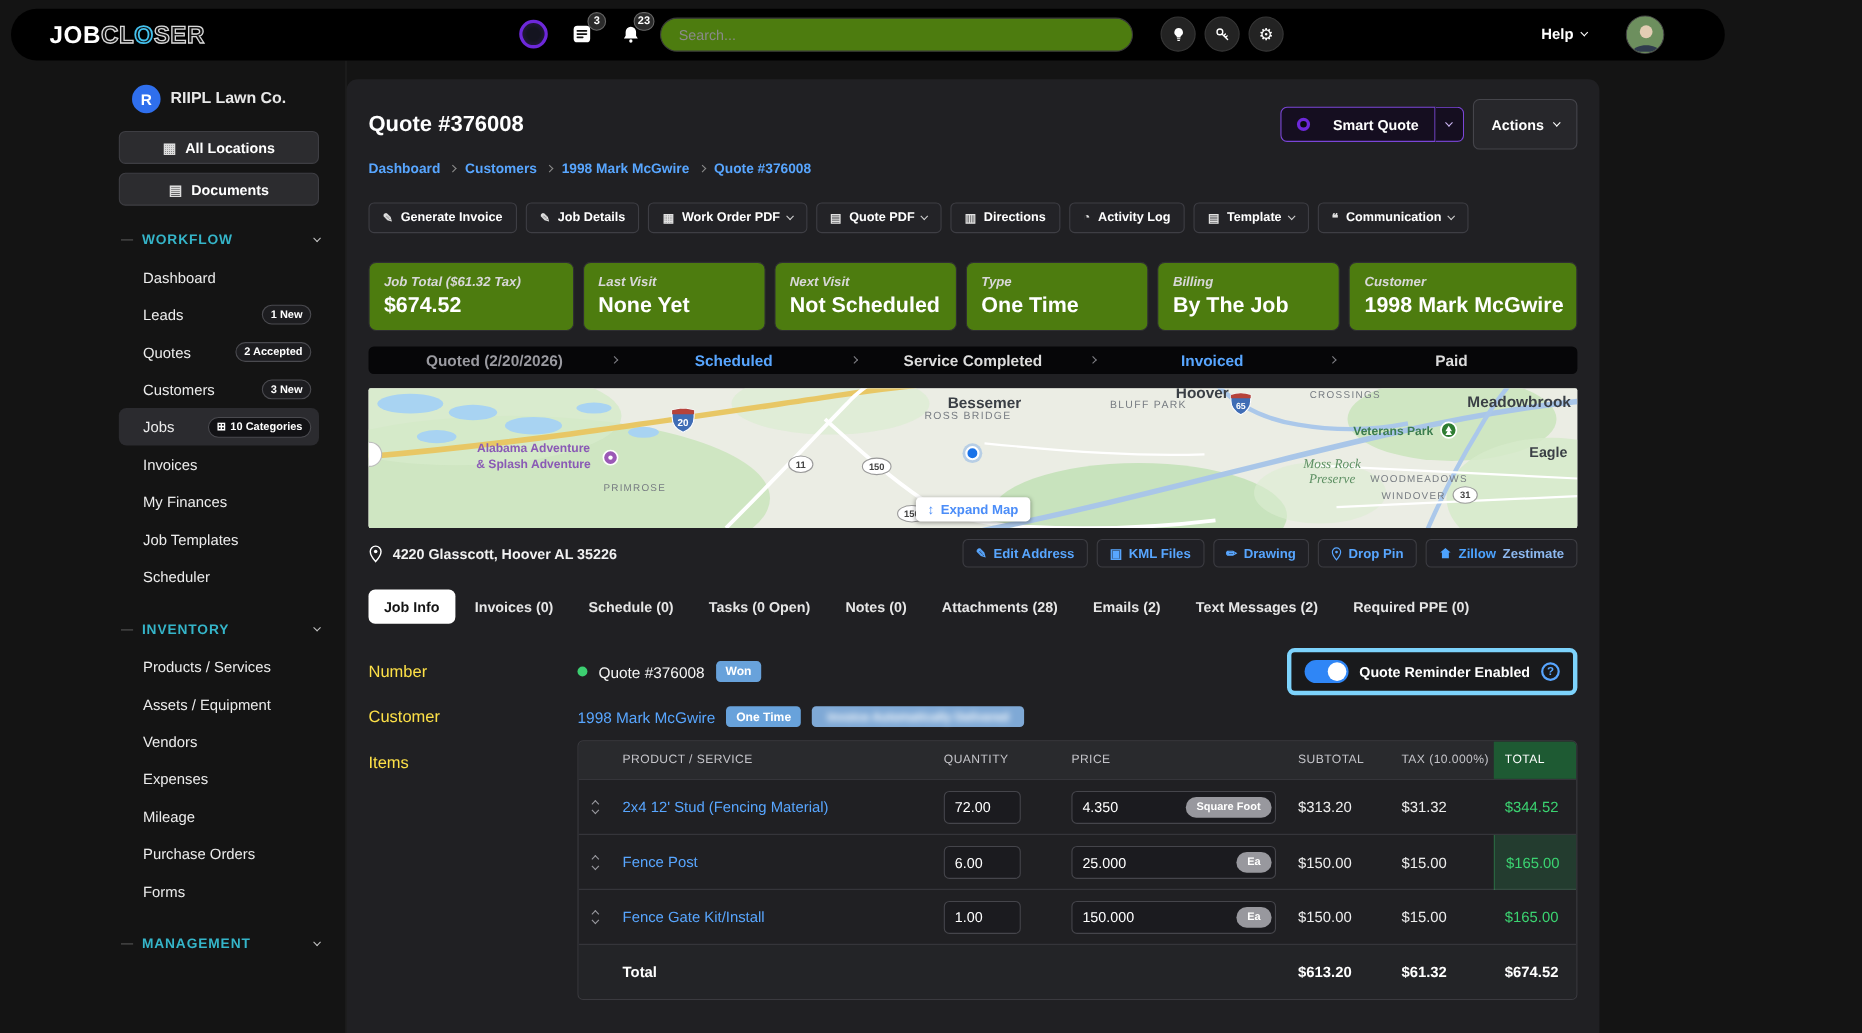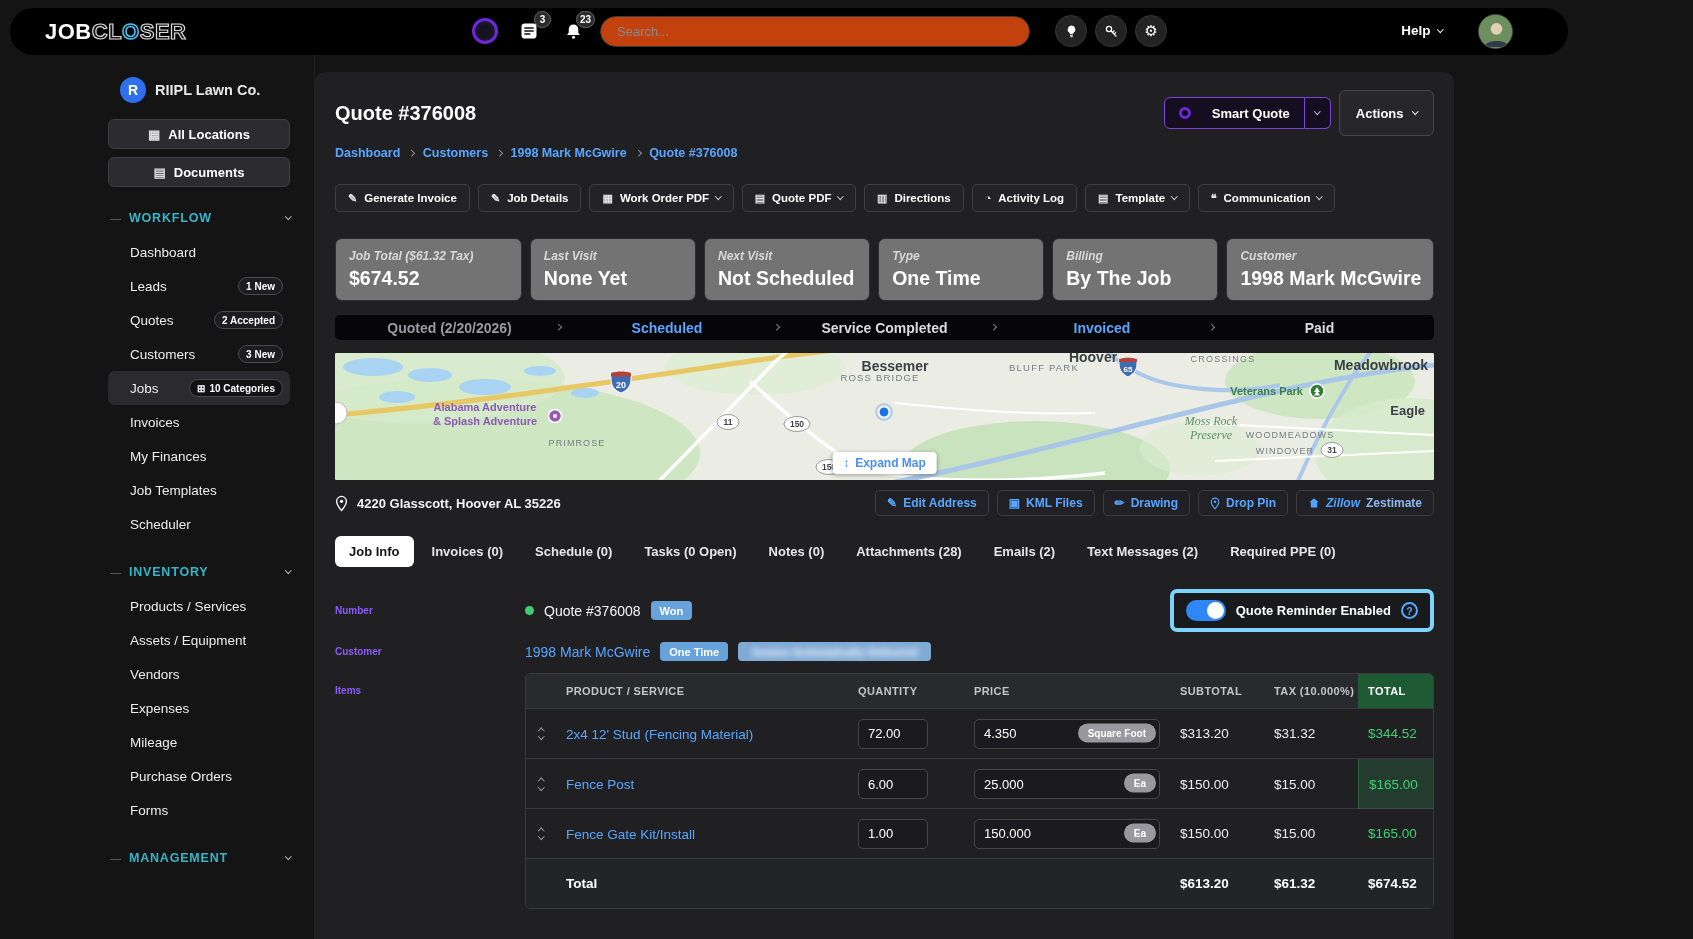--- a/index.html
+++ b/index.html
@@ -7,21 +7,21 @@
   body{background:#141414;font-family:"Liberation Sans",sans-serif;color:#e8e8e8}
   
   .topbar{position:relative;margin:8px 0 0 10px;width:1558px;height:47px;background:#000;border-radius:26px}
   .logo{position:absolute;left:35px;top:11px;font-size:22px;font-weight:800;color:#fff;letter-spacing:.5px;display:flex;align-items:center}
   .logo .thin{font-weight:700;color:rgba(255,255,255,.08);-webkit-text-stroke:1.2px #d9d9d9}
   .logo .oring{font-weight:700;color:rgba(255,255,255,.05);-webkit-text-stroke:1.6px #45c3ef}
   .tb-icons{position:absolute;left:458px;top:6px;display:flex;gap:10px;align-items:center}
   .icon-btn{position:relative;width:34px;height:34px;display:flex;align-items:center;justify-content:center}
   .ring-ico{width:26px;height:26px;border-radius:50%;border:3px solid #6d28d9;background:radial-gradient(circle,#141420 40%,#2a1b4a)}
   .nbadge{position:absolute;top:-3px;right:-5px;background:#2b2b2b;border:1px solid #666;color:#fff;font-size:10px;font-weight:700;min-width:17px;height:17px;border-radius:9px;display:flex;align-items:center;justify-content:center;padding:0 3px}
-  .search{position:absolute;left:590px;top:8px;width:430px;height:31px;background:#c2410c;border:1px solid #3a3a3a;border-radius:16px;color:#ddd;padding:0 16px;font-size:13px;outline:none;font-family:inherit}
+  .search{position:absolute;left:590px;top:8px;width:430px;height:31px;background:#4d7c0f;border:1px solid #3a3a3a;border-radius:16px;color:#ddd;padding:0 16px;font-size:13px;outline:none;font-family:inherit}
   .search::placeholder{color:#8a8a8a}
   .tb-circles{position:absolute;left:1045px;top:7px;display:flex;gap:8px}
   .circ{width:32px;height:32px;border-radius:50%;background:#232323;border:1px solid #363636;display:flex;align-items:center;justify-content:center;color:#fff;font-size:15px}
   .help{position:absolute;right:126px;top:15px;font-weight:700;font-size:13.5px;display:flex;gap:7px;align-items:center;color:#fff}
   .avatar{position:absolute;right:55px;top:6px;width:35px;height:35px;border-radius:50%;overflow:hidden;background:#6d8f5e;border:1px solid #444}
   
   .chev{display:inline-block;width:6px;height:6px;border-right:1.8px solid currentColor;border-bottom:1.8px solid currentColor}
   .chev.d{transform:rotate(45deg);margin-top:-3px}
   .chev.r{transform:rotate(-45deg)}
   .chev.u{transform:rotate(-135deg)}
@@ -53,66 +53,66 @@
   .btn-smart-caret{width:26px;height:32px;border:1px solid #7b46d8;border-left:none;background:#150e20;border-radius:0 6px 6px 0;display:flex;align-items:center;justify-content:center;color:#cdb6f5;cursor:pointer;margin-left:-8px}
   .btn-actions{height:46px;background:#27272b;border:1px solid #45454b;border-radius:6px;padding:0 16px;display:flex;align-items:center;gap:9px;font-weight:700;font-size:13px;color:#fff;cursor:pointer}
   .breadcrumb{display:flex;align-items:center;gap:9px;margin-top:10px;font-size:12.5px;font-weight:700}
   .crumb{color:#58a6ff;cursor:pointer}
   .crumb-sep{color:#8a8a8a}
   .toolbar{display:flex;gap:8px;margin-top:24px}
   .tbtn{height:28px;background:#232327;border:1px solid #3e3e44;border-radius:5px;display:flex;align-items:center;gap:7px;padding:0 12px;font-size:11.5px;font-weight:700;color:#fff;cursor:pointer;white-space:nowrap}
   .tbtn .ticon{font-size:11px;color:#e0e0e0}
   .tbtn .chev{color:#cfcfcf}
   .stats{display:flex;gap:8px;margin-top:26px}
-  .stat{flex:1;background:#737373;border:1px solid #2e2e32;border-radius:7px;padding:10px 13px;min-width:0}
+  .stat{flex:1;background:#4d7c0f;border:1px solid #2e2e32;border-radius:7px;padding:10px 13px;min-width:0}
   .stat:first-child{flex:1.15}
   .stat:last-child{flex:1.3}
   .stat .sl{font-size:12px;font-style:italic;color:#d8d8d8;font-weight:600;white-space:nowrap}
   .stat .sv{font-size:19.5px;font-weight:800;margin-top:4px;color:#fff;white-space:nowrap}
   .pipeline{display:flex;align-items:center;margin-top:14px;height:25px;background:#060608;border-radius:5px;padding:0 8px}
   .pseg{flex:1;text-align:center;font-size:14px;font-weight:700;white-space:nowrap}
   .pseg.muted{color:#9a9aa0}.pseg.blue{color:#58a6ff}.pseg.plain{color:#dcdcdc}
   .pchev{color:#7e7e84}
   
   .map{position:relative;margin-top:13px;height:127px;background:#ebede4;overflow:hidden;border-radius:2px}
   .map-svg{position:absolute;inset:0;width:100%;height:100%}
   .expand-btn{position:absolute;left:50%;bottom:6px;transform:translateX(-50%);background:#fff;color:#4b8df8;font-size:12px;font-weight:700;padding:4px 11px;border-radius:4px;display:flex;gap:6px;align-items:center;box-shadow:0 1px 4px rgba(0,0,0,.35);cursor:pointer}
   .addr-row{display:flex;align-items:center;margin-top:10px;gap:9px}
   .addr-text{font-size:13px;font-weight:600;color:#f2f2f2}
   .addr-actions{margin-left:auto;display:flex;gap:8px}
   .abtn{height:26px;background:#202025;border:1px solid #3c3c42;border-radius:5px;color:#58a6ff;font-size:12px;font-weight:700;display:flex;align-items:center;gap:6px;padding:0 11px;cursor:pointer;white-space:nowrap}
   .abtn .aico{font-size:12px}
-  .zbrand{font-weight:800;font-style:italic;color:#4da3ff}
+  .zbrand{font-weight:800;color:#4da3ff}
   .zrest{color:#8db8ef;font-weight:600}
   
   .tabs{display:flex;gap:4px;margin-top:20px;align-items:center}
   .tab{padding:8px 14px;font-size:13px;font-weight:700;color:#e6e6e6;border-radius:6px;cursor:pointer;white-space:nowrap}
   .tab.active{background:#fff;color:#141414}
   
   .detail-row{display:flex;align-items:center;margin-top:22px}
   .detail-row.tight{margin-top:10px}
-  .dlabel{width:190px;font-size:10px;font-weight:700;flex:none;color:#8b5cf6}
+  .dlabel{width:190px;font-size:15px;font-weight:400;flex:none;color:#fde047}
   .dcontent{display:flex;align-items:center;gap:10px}
   .status-dot{width:9px;height:9px;border-radius:50%;background:#3ccf71}
   .num-text{font-size:14px;color:#f5f5f5}
   .bluepill{background:#68a2db;color:#fff;font-size:11px;font-weight:700;border-radius:4px;padding:3.5px 9px;white-space:nowrap}
   .blurpill{background:#7fa9d6;border-radius:4px;padding:3.5px 14px;color:#fff;font-size:11px;font-weight:700;white-space:nowrap}
   .blurpill span{filter:blur(3px)}
   .cust-link{color:#58a6ff;font-size:14px;cursor:pointer}
   .reminder-box{margin-left:auto;display:flex;align-items:center;gap:10px;background:#191a1c;border:4px solid #7dd3fc;border-radius:7px;padding:7px 12px}
   .switch{width:40px;height:21px;border-radius:11px;background:#2f86f6;position:relative;cursor:pointer;flex:none}
   .switch::after{content:"";position:absolute;right:2px;top:2px;width:17px;height:17px;background:#fff;border-radius:50%}
   .rem-label{font-weight:700;font-size:13px;color:#fff;white-space:nowrap}
   .qmark{width:17px;height:17px;border-radius:50%;border:2px solid #58a6ff;color:#58a6ff;font-size:10.5px;font-weight:800;display:flex;align-items:center;justify-content:center;cursor:pointer}
   
   .items-row{display:flex;align-items:flex-start;margin-top:12px}
   .items-row .dlabel{padding-top:12px}
   .tbl{flex:1;border:1px solid #3a3a3f;border-radius:5px;overflow:hidden}
   .tr{display:grid;grid-template-columns:30px 292px 116px 206px 94px 94px 1fr;align-items:center}
-  .thead{background:#292a2d;height:34px;font-size:11px;font-weight:700;color:#c4c4c9;letter-spacing:.4px}
+  .thead{background:#292a2d;height:34px;font-size:11px;font-weight:400;color:#c4c4c9;letter-spacing:.4px}
   .thead>div{padding:0 10px;white-space:nowrap}
   .th-total{background:#1e5a33;color:#fff;height:34px;display:flex;align-items:center}
   .tbody .tr{height:50px;border-top:1px solid #38383d}
   .cell{padding:0 10px;white-space:nowrap}
   .reorder{display:flex;flex-direction:column;align-items:center;gap:4px;color:#9a9aa0;cursor:pointer}
   .prod-link{color:#58a6ff;font-size:13.5px;cursor:pointer;white-space:nowrap}
   .fld{height:30px;background:#1b1b1f;border:1px solid #45454b;border-radius:5px;color:#fff;font-size:13px;padding:0 9px;outline:none;font-family:inherit}
   .qty-input{width:70px}
   .price-wrap{position:relative;width:186px}
   .price-input{width:100%;padding-right:84px}

